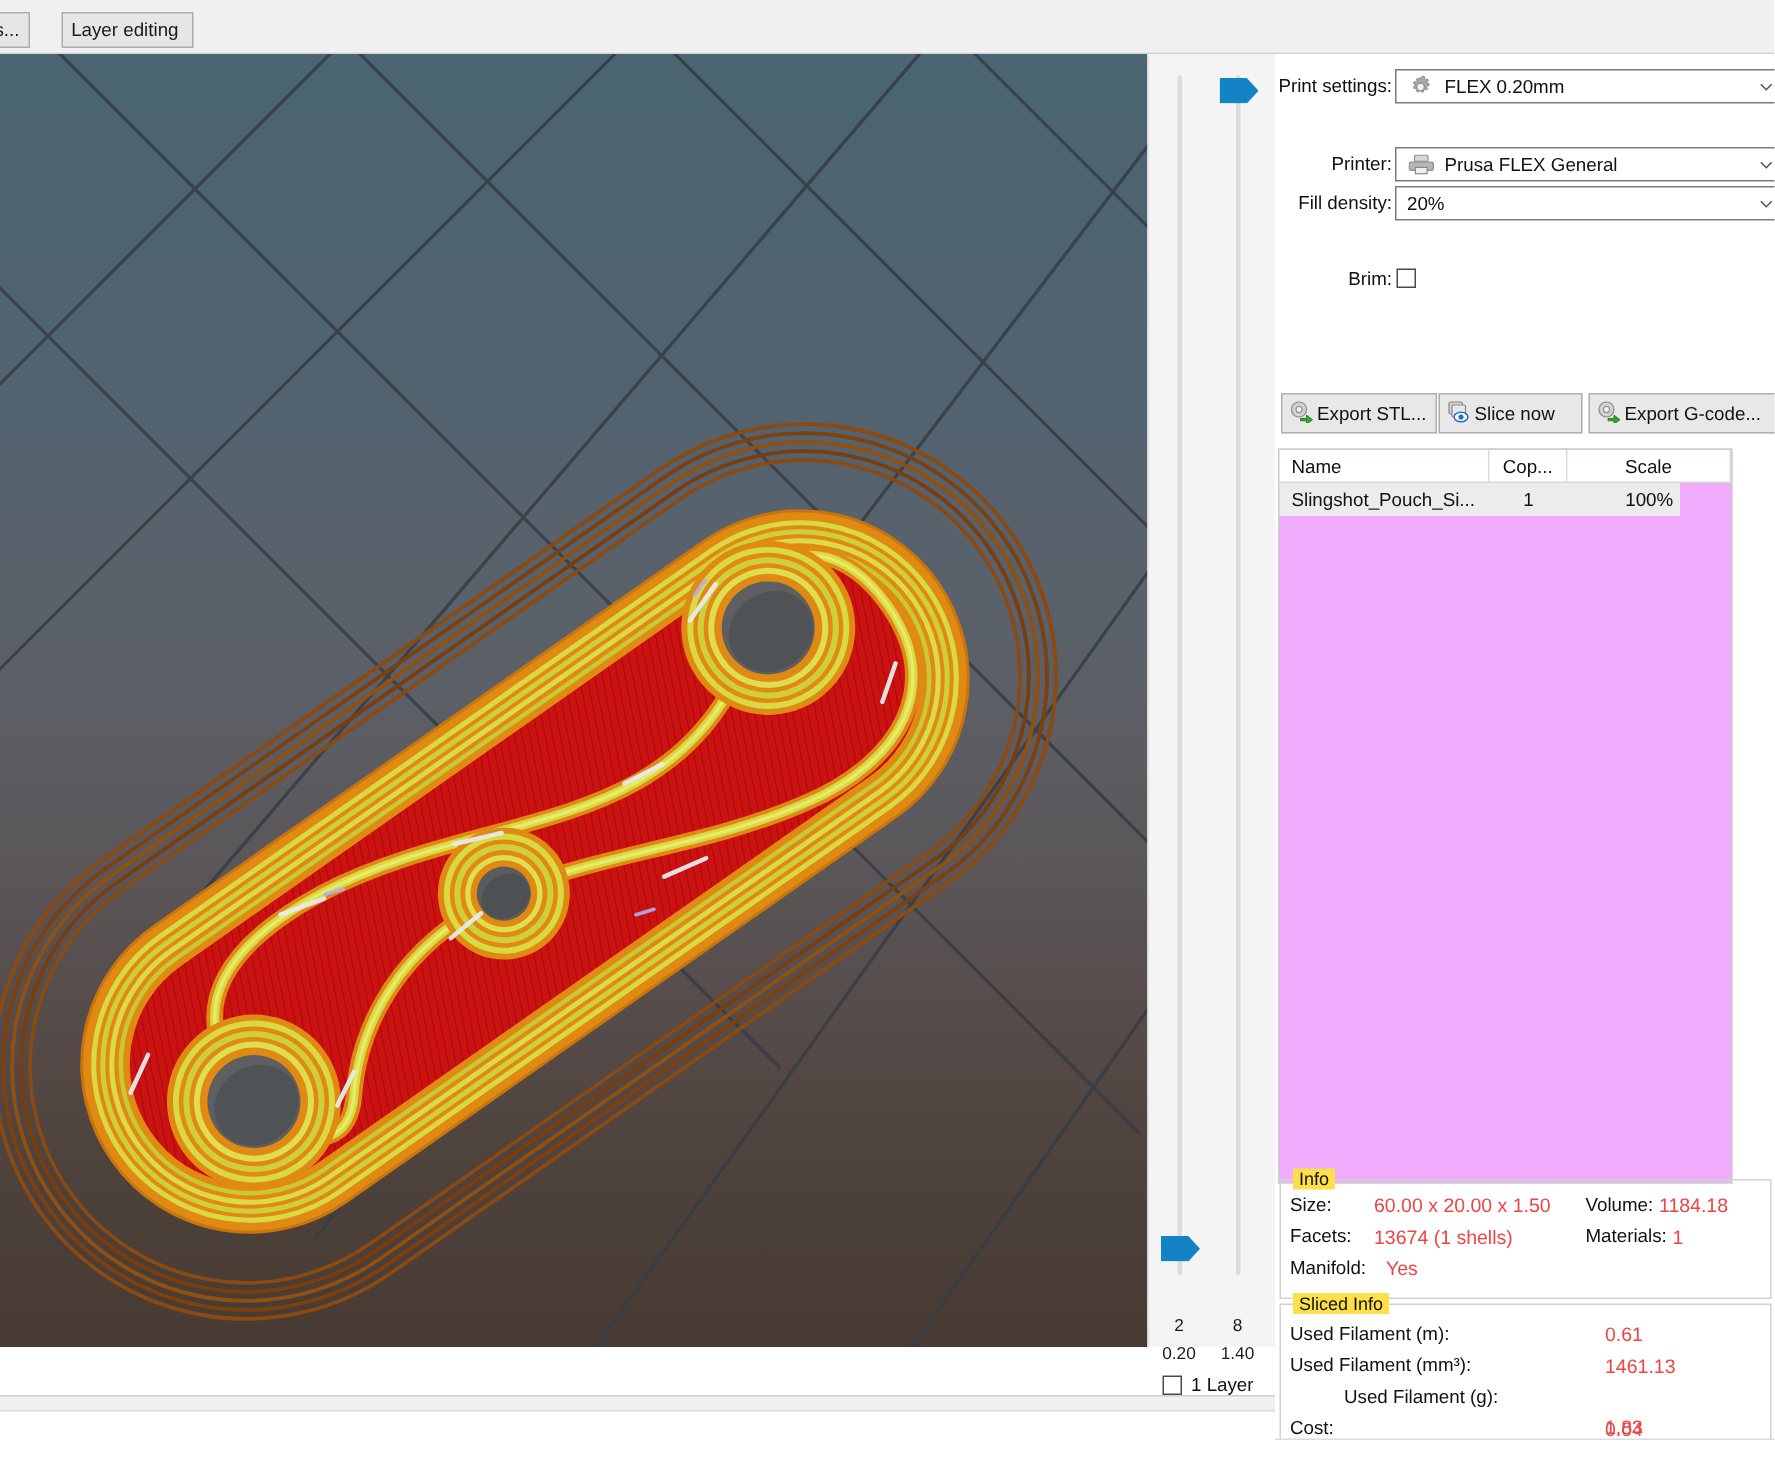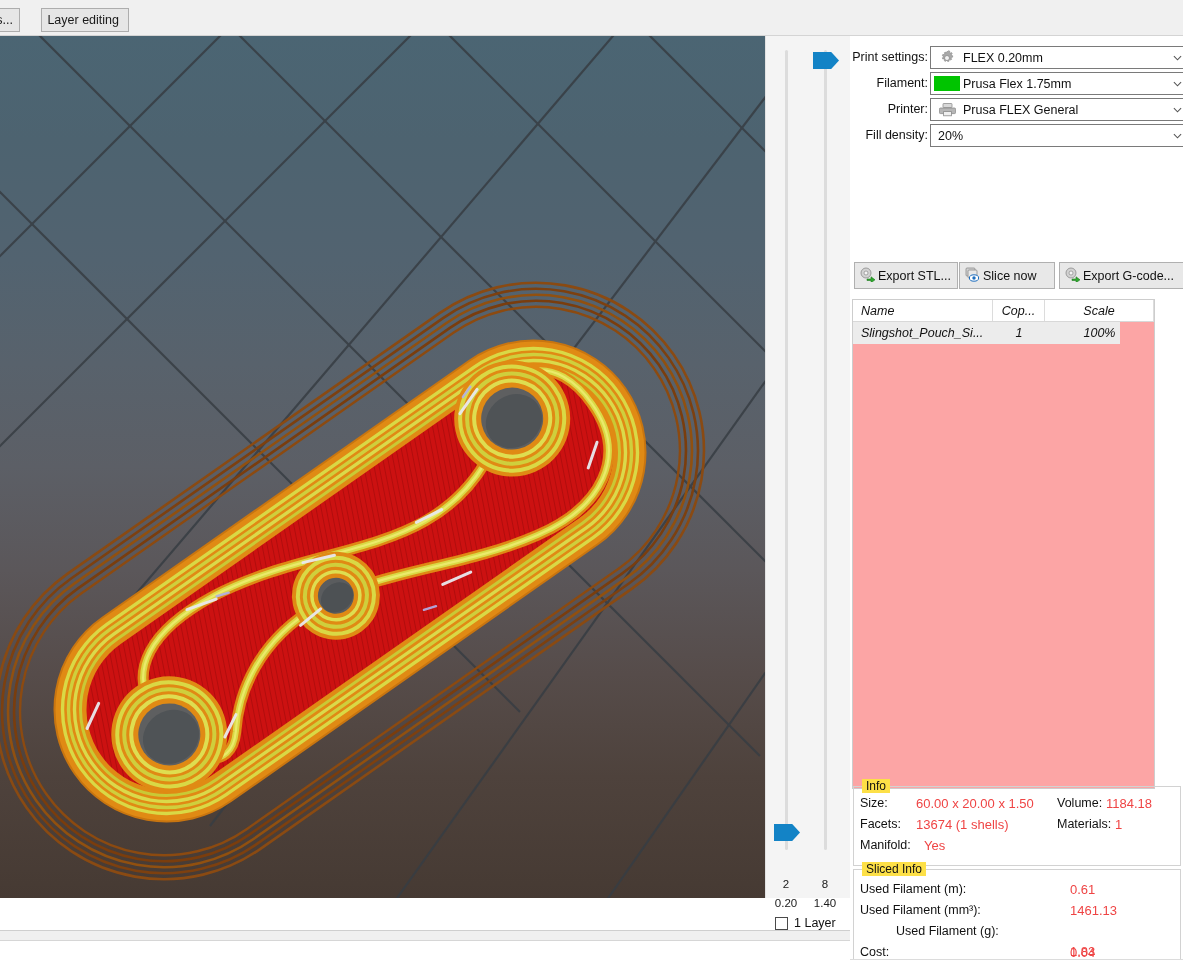--- a/index.html
+++ b/index.html
@@ -129,21 +129,21 @@
     display: flex; align-items: center; gap: 2px;
     padding: 0 5px; font-size: 12.5px; color: #111; white-space: nowrap;
   }
   #btn-stl  { left: 4px;   width: 104px; }
   #btn-slice{ left: 109px; width: 96px; }
   #btn-gcode{ left: 209px; width: 128px; }
 
   
   #objtable {
     position: absolute; left: 2px; top: 263px; width: 303px; height: 490px;
-    background: #fca5a5; border: 1px solid #cdcdcd; font-style: italic;
+    background: #f0abfc; border: 1px solid #cdcdcd;
   }
   #thead {
     position: absolute; left: 0; top: 0; width: 301px; height: 22px;
     background: #ffffff; border-bottom: 1px solid #d8d8d8;
   }
   .th {
     position: absolute; top: 0; height: 21px; font-size: 12.5px; color: #111;
     display: flex; align-items: center;
     border-right: 1px solid #dcdcdc;
   }
@@ -355,32 +355,20 @@
             <circle cx="8" cy="8" r="2.5" fill="#f2f2f2" stroke="#8a8a8a" stroke-width="0.8"></circle>
           </svg>
         </span>
         <span class="sval">FLEX 0.20mm</span>
         <svg class="chev" viewBox="0 0 10 10">
           <polyline points="1,3 5,7 9,3" fill="none" stroke="#555" stroke-width="1.2"></polyline>
         </svg>
       </div>
     </div>
 
-    <div class="srow" style="top:36px;">
-      <span class="slabel">Filament:</span>
-      <div class="scombo">
-        <span class="sicon">
-          <span class="swatch" id="filament-swatch" style="background: rgb(0, 196, 0);"></span>
-        </span>
-        <span class="sval">Prusa Flex 1.75mm</span>
-        <svg class="chev" viewBox="0 0 10 10">
-          <polyline points="1,3 5,7 9,3" fill="none" stroke="#555" stroke-width="1.2"></polyline>
-        </svg>
-      </div>
-    </div>
 
     <div class="srow" style="top:62px;">
       <span class="slabel">Printer:</span>
       <div class="scombo">
         <span class="sicon">
           <svg width="17" height="15" viewBox="0 0 17 15">
             <rect x="4" y="1.5" width="9" height="4" rx="0.6" fill="#d8d8d8" stroke="#8f8f8f" stroke-width="0.8"></rect>
             <path d="M1.6 6h13.8a1.2 1.2 0 0 1 1.2 1.2v3.2a1.2 1.2 0 0 1-1.2 1.2H1.6A1.2 1.2 0 0 1 .4 10.4V7.2A1.2 1.2 0 0 1 1.6 6z" fill="#b6b6b6" stroke="#8a8a8a" stroke-width="0.8"></path>
             <rect x="4.6" y="9.6" width="7.8" height="4.2" fill="#efefef" stroke="#8a8a8a" stroke-width="0.8"></rect>
           </svg>
@@ -396,20 +384,24 @@
       <span class="slabel">Fill density:</span>
       <div class="scombo noicon">
         <span class="sval">20%</span>
         <svg class="chev" viewBox="0 0 10 10">
           <polyline points="1,3 5,7 9,3" fill="none" stroke="#555" stroke-width="1.2"></polyline>
         </svg>
       </div>
     </div>
 
 
+    <div class="brimrow" style="top:141px;">
+      <span class="slabel" style="right:255px; top:2px;">Brim:</span>
+      <span class="cbox" style="position:absolute; left:81px; top:2px;"></span>
+    </div>
 
     <div class="abtn" id="btn-stl">
       <span>
         <svg width="16" height="15" viewBox="0 0 16 15">
           <circle cx="6" cy="6" r="5" fill="#d2d2d2" stroke="#8a8a8a" stroke-width="0.8"></circle>
           <circle cx="6" cy="6" r="2" fill="#f5f5f5" stroke="#8a8a8a" stroke-width="0.7"></circle>
           <path d="M7 12h4v-2.2l4 3-4 3V13.5H7z" fill="#2fa82f" stroke="#1f7a1f" stroke-width="0.6"></path>
         </svg>
       </span>
       <span>Export STL...</span>

